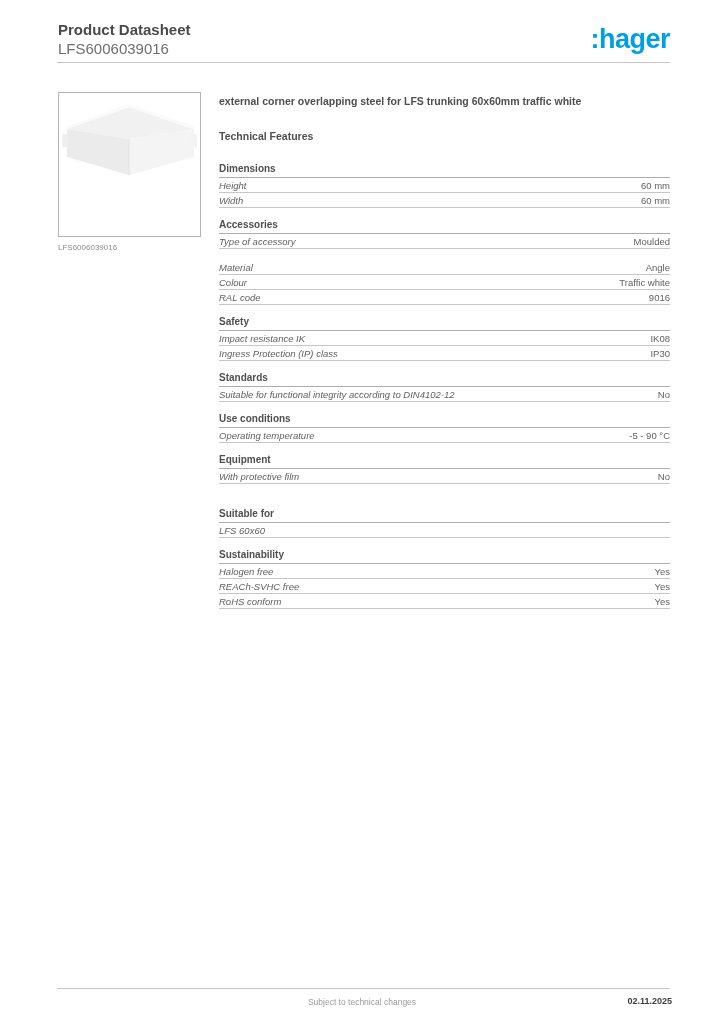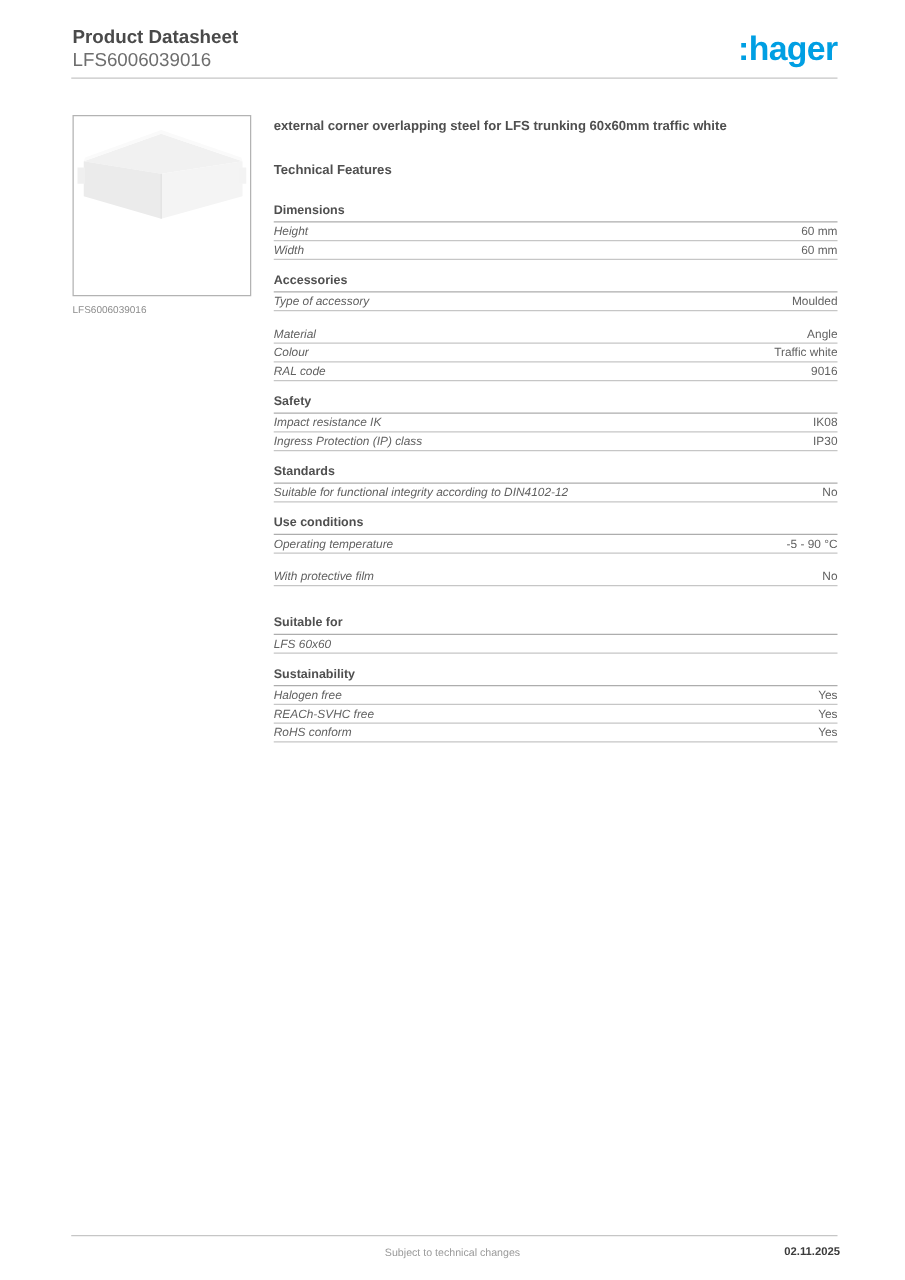--- a/index.html
+++ b/index.html
@@ -170,20 +170,21 @@
             </div>
           </div>
           <div class="section">
             <div class="section-title">Use conditions</div>
             <div class="trow">
               <span class="label">Operating temperature</span>
               <span class="value">-5 - 90 °C</span>
             </div>
           </div>
           <div class="section">
+            <div class="section-title">Equipment</div>
             <div class="trow">
               <span class="label">With protective film</span>
               <span class="value">No</span>
             </div>
           </div>
           <div class="section extra-gap">
             <div class="section-title">Suitable for</div>
             <div class="trow">
               <span class="label">LFS 60x60</span>
               <span class="value"></span>

